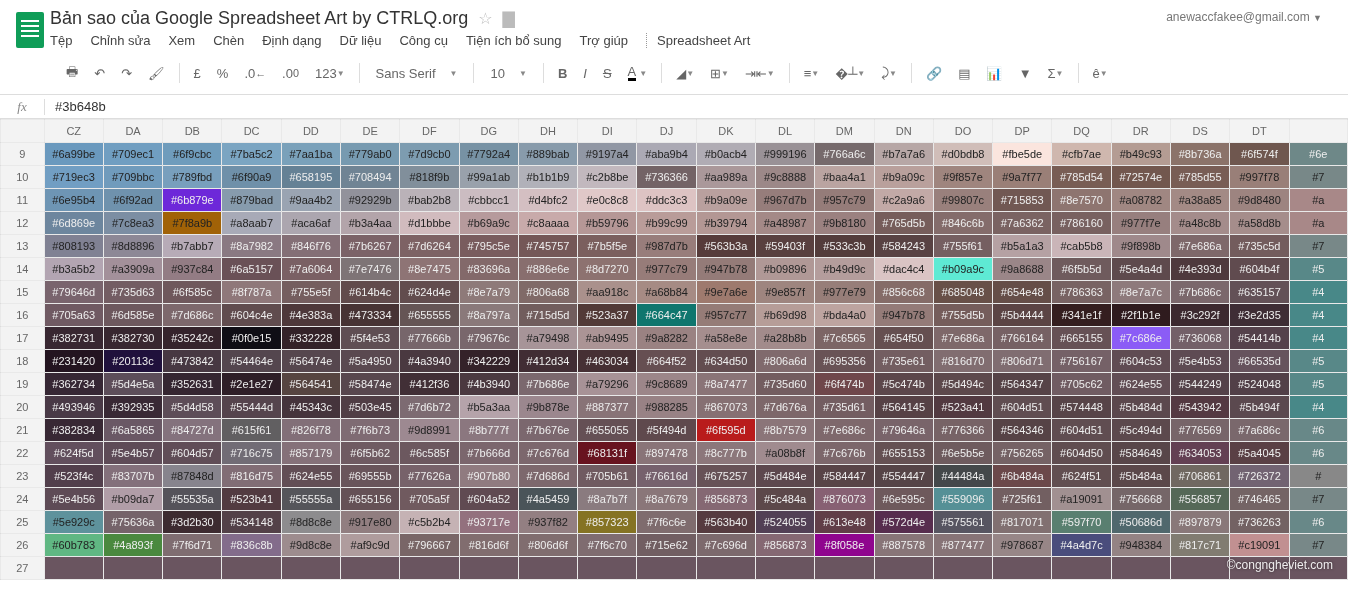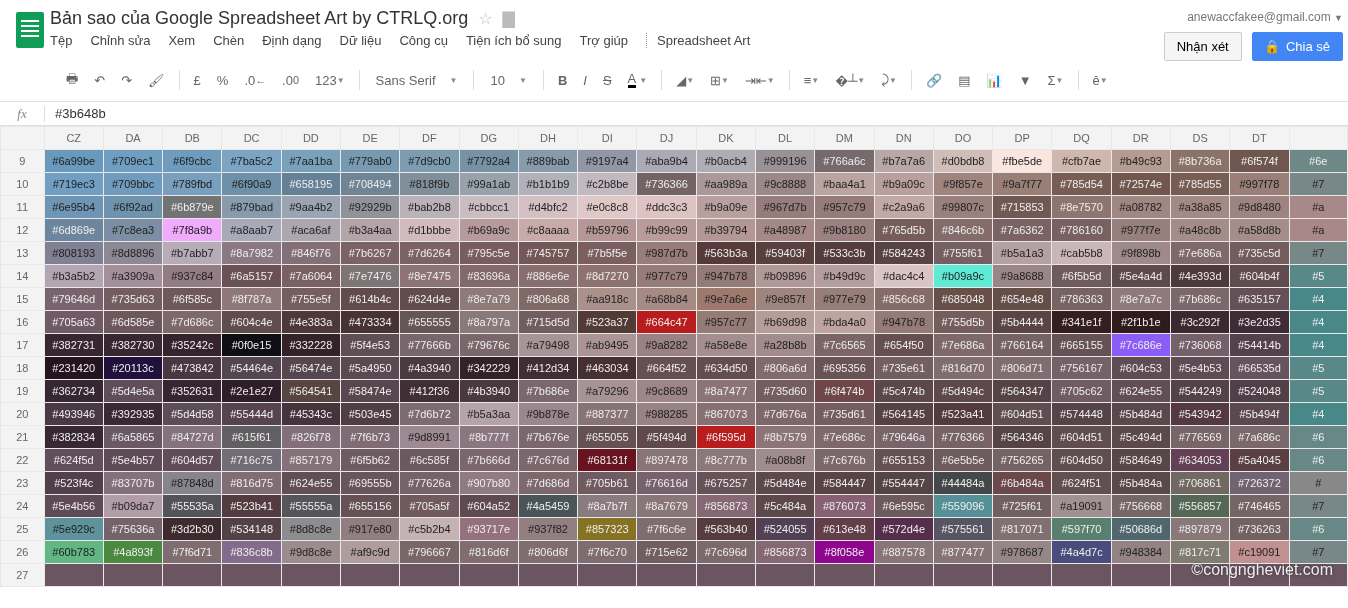--- a/index.html
+++ b/index.html
@@ -1,19 +1,19 @@
 <!DOCTYPE html>
 <html><head>
 <meta charset="utf-8">
 <style>
 * { box-sizing: border-box; margin: 0; padding: 0; }
 body { font-family: Arial, sans-serif; font-size: 13px; color: #555; background: #fff; width: 1348px; overflow: hidden; }
 
 
-.app-header { display: flex; align-items: flex-start; padding: 8px 5px 0 10px; }
+.app-header { display: flex; align-items: flex-start; padding: 8px 26px 0 10px; }
 .logo-wrap { width: 40px; display: flex; justify-content: center; padding-top: 4px; }
 .logo { width: 28px; height: 36px; background: #0f9d58; border-radius: 2px; position: relative; }
 .logo::after { content: ""; position: absolute; left: 5px; top: 8px; right: 5px; bottom: 8px;
   background: repeating-linear-gradient(#fff, #fff 2px, #0f9d58 2px, #0f9d58 5px); }
 .title-area { flex: 1; }
 .title-row { display: flex; align-items: center; gap: 10px; padding-bottom: 4px; }
 .doc-title { font-size: 18px; color: #333; }
 .star-icon, .folder-icon { color: #bbb; font-size: 16px; }
 .menu-row { display: flex; align-items: center; gap: 18px; padding-bottom: 6px; font-size: 13px; color: #444; }
 .menu-row span { cursor: pointer; white-space: nowrap; }
@@ -42,21 +42,21 @@
 
 
 .grid-wrap { position: relative; }
 .grid { border-collapse: collapse; table-layout: fixed; }
 .grid th, .grid td { border: 1px solid rgba(200,200,200,0.4); font-size: 11px; text-align: center; height: 23px; overflow: hidden; white-space: nowrap; }
 .grid th { background: #f3f3f3; font-weight: normal; color: #666; }
 .grid .col-h { width: 60px; }
 .grid .row-h { width: 45px; background: #f3f3f3; color: #666; }
 .grid td.data { color: #333; width: 60px; font-family: Arial; }
 
-.watermark { position: absolute; right: 15px; bottom: 8px; color: rgba(255,255,255,0.9); font-size: 16px; font-weight: 300; pointer-events: none; text-shadow: 0 0 3px rgba(0,0,0,0.5); font-family: sans-serif; }
+.watermark { position: absolute; right: 15px; bottom: 8px; color: rgba(255,255,255,0.9); font-size: 12px; font-weight: 300; pointer-events: none; text-shadow: 0 0 3px rgba(0,0,0,0.5); font-family: sans-serif; }
 </style>
 </head>
 <body>
 
 <div class="app-header">
   <div class="logo-wrap">
       <div class="logo"></div>
     </div>
   <div class="title-area">
     <div class="title-row">
@@ -73,27 +73,20 @@
       <span>Dữ liệu</span>
       <span>Công cụ</span>
       <span>Tiện ích bổ sung</span>
       <span>Trợ giúp</span>
       <span style="border-left:1px dotted #999; padding-left:10px;">Spreadsheet Art</span>
     </div>
   </div>
   <div class="right-header">
     <div style="display:flex;flex-direction:column;align-items:flex-end;gap:8px;">
       <div class="account"><span>anewaccfakee@gmail.com</span> <span class="arrow">▼</span></div>
-      <div style="display:flex;gap:10px;">
-        <button class="btn">Nhận xét</button>
-        <button class="btn share">
-            <span>🔒</span>
-            <span>Chia sẻ</span>
-          </button>
-      </div>
     </div>
   </div>
 </div>
 
 <div class="toolbar">
   <div class="tool">🖶</div>
   <div class="tool">↶</div>
   <div class="tool">↷</div>
   <div class="tool">🖌</div>
   <div class="sep"></div>
@@ -230,21 +223,21 @@
           <td class="data" style="background:#785d55;color:#eee">#785d55</td>
           <td class="data" style="background:#997f78;color:#222">#997f78</td>
           <td class="data" style="background:#788888;color:#222">#7</td>
         </tr>
       </tbody>
       <tbody>
         <tr>
           <th class="row-h">11</th>
           <td class="data" style="background:#6e95b4;color:#222">#6e95b4</td>
           <td class="data" style="background:#6f92ad;color:#222">#6f92ad</td>
-          <td class="data" style="background:#737373;color:#eee">#6b879e</td>
+          <td class="data" style="background:#6d28d9;color:#eee">#6b879e</td>
           <td class="data" style="background:#879bad;color:#222">#879bad</td>
           <td class="data" style="background:#9aa4b2;color:#222">#9aa4b2</td>
           <td class="data" style="background:#92929b;color:#222">#92929b</td>
           <td class="data" style="background:#bab2b8;color:#222">#bab2b8</td>
           <td class="data" style="background:#cbbcc1;color:#222">#cbbcc1</td>
           <td class="data" style="background:#d4bfc2;color:#222">#d4bfc2</td>
           <td class="data" style="background:#e0c8c8;color:#222">#e0c8c8</td>
           <td class="data" style="background:#ddc3c3;color:#222">#ddc3c3</td>
           <td class="data" style="background:#b9a09e;color:#222">#b9a09e</td>
           <td class="data" style="background:#967d7b;color:#222">#967d7b</td>
@@ -257,21 +250,21 @@
           <td class="data" style="background:#a38a85;color:#222">#a38a85</td>
           <td class="data" style="background:#9d8480;color:#222">#9d8480</td>
           <td class="data" style="background:#a88888;color:#222">#a</td>
         </tr>
       </tbody>
       <tbody>
         <tr>
           <th class="row-h">12</th>
           <td class="data" style="background:#6d869e;color:#eee">#6d869e</td>
           <td class="data" style="background:#7c8ea3;color:#222">#7c8ea3</td>
-          <td class="data" style="background:#f0abfc;color:#222">#7f8a9b</td>
+          <td class="data" style="background:#a16207;color:#222">#7f8a9b</td>
           <td class="data" style="background:#a8aab7;color:#222">#a8aab7</td>
           <td class="data" style="background:#aca6af;color:#222">#aca6af</td>
           <td class="data" style="background:#b3a4aa;color:#222">#b3a4aa</td>
           <td class="data" style="background:#d1bbbe;color:#222">#d1bbbe</td>
           <td class="data" style="background:#b69a9c;color:#222">#b69a9c</td>
           <td class="data" style="background:#c8aaaa;color:#222">#c8aaaa</td>
           <td class="data" style="background:#b59796;color:#222">#b59796</td>
           <td class="data" style="background:#b99c99;color:#222">#b99c99</td>
           <td class="data" style="background:#b39794;color:#222">#b39794</td>
           <td class="data" style="background:#a48987;color:#222">#a48987</td>
@@ -373,21 +366,21 @@
           <td class="data" style="background:#705a63;color:#eee">#705a63</td>
           <td class="data" style="background:#6d585e;color:#eee">#6d585e</td>
           <td class="data" style="background:#7d686c;color:#eee">#7d686c</td>
           <td class="data" style="background:#604c4e;color:#eee">#604c4e</td>
           <td class="data" style="background:#4e383a;color:#eee">#4e383a</td>
           <td class="data" style="background:#473334;color:#eee">#473334</td>
           <td class="data" style="background:#655555;color:#eee">#655555</td>
           <td class="data" style="background:#8a797a;color:#eee">#8a797a</td>
           <td class="data" style="background:#715d5d;color:#eee">#715d5d</td>
           <td class="data" style="background:#523a37;color:#eee">#523a37</td>
-          <td class="data" style="background:#b91c1c;color:#eee">#664c47</td>
+          <td class="data" style="background:#0f766e;color:#eee">#664c47</td>
           <td class="data" style="background:#957c77;color:#222">#957c77</td>
           <td class="data" style="background:#b69d98;color:#222">#b69d98</td>
           <td class="data" style="background:#bda4a0;color:#222">#bda4a0</td>
           <td class="data" style="background:#947b78;color:#222">#947b78</td>
           <td class="data" style="background:#755d5b;color:#eee">#755d5b</td>
           <td class="data" style="background:#5b4444;color:#eee">#5b4444</td>
           <td class="data" style="background:#341e1f;color:#eee">#341e1f</td>
           <td class="data" style="background:#2f1b1e;color:#eee">#2f1b1e</td>
           <td class="data" style="background:#3c292f;color:#eee">#3c292f</td>
           <td class="data" style="background:#3e2d35;color:#eee">#3e2d35</td>

